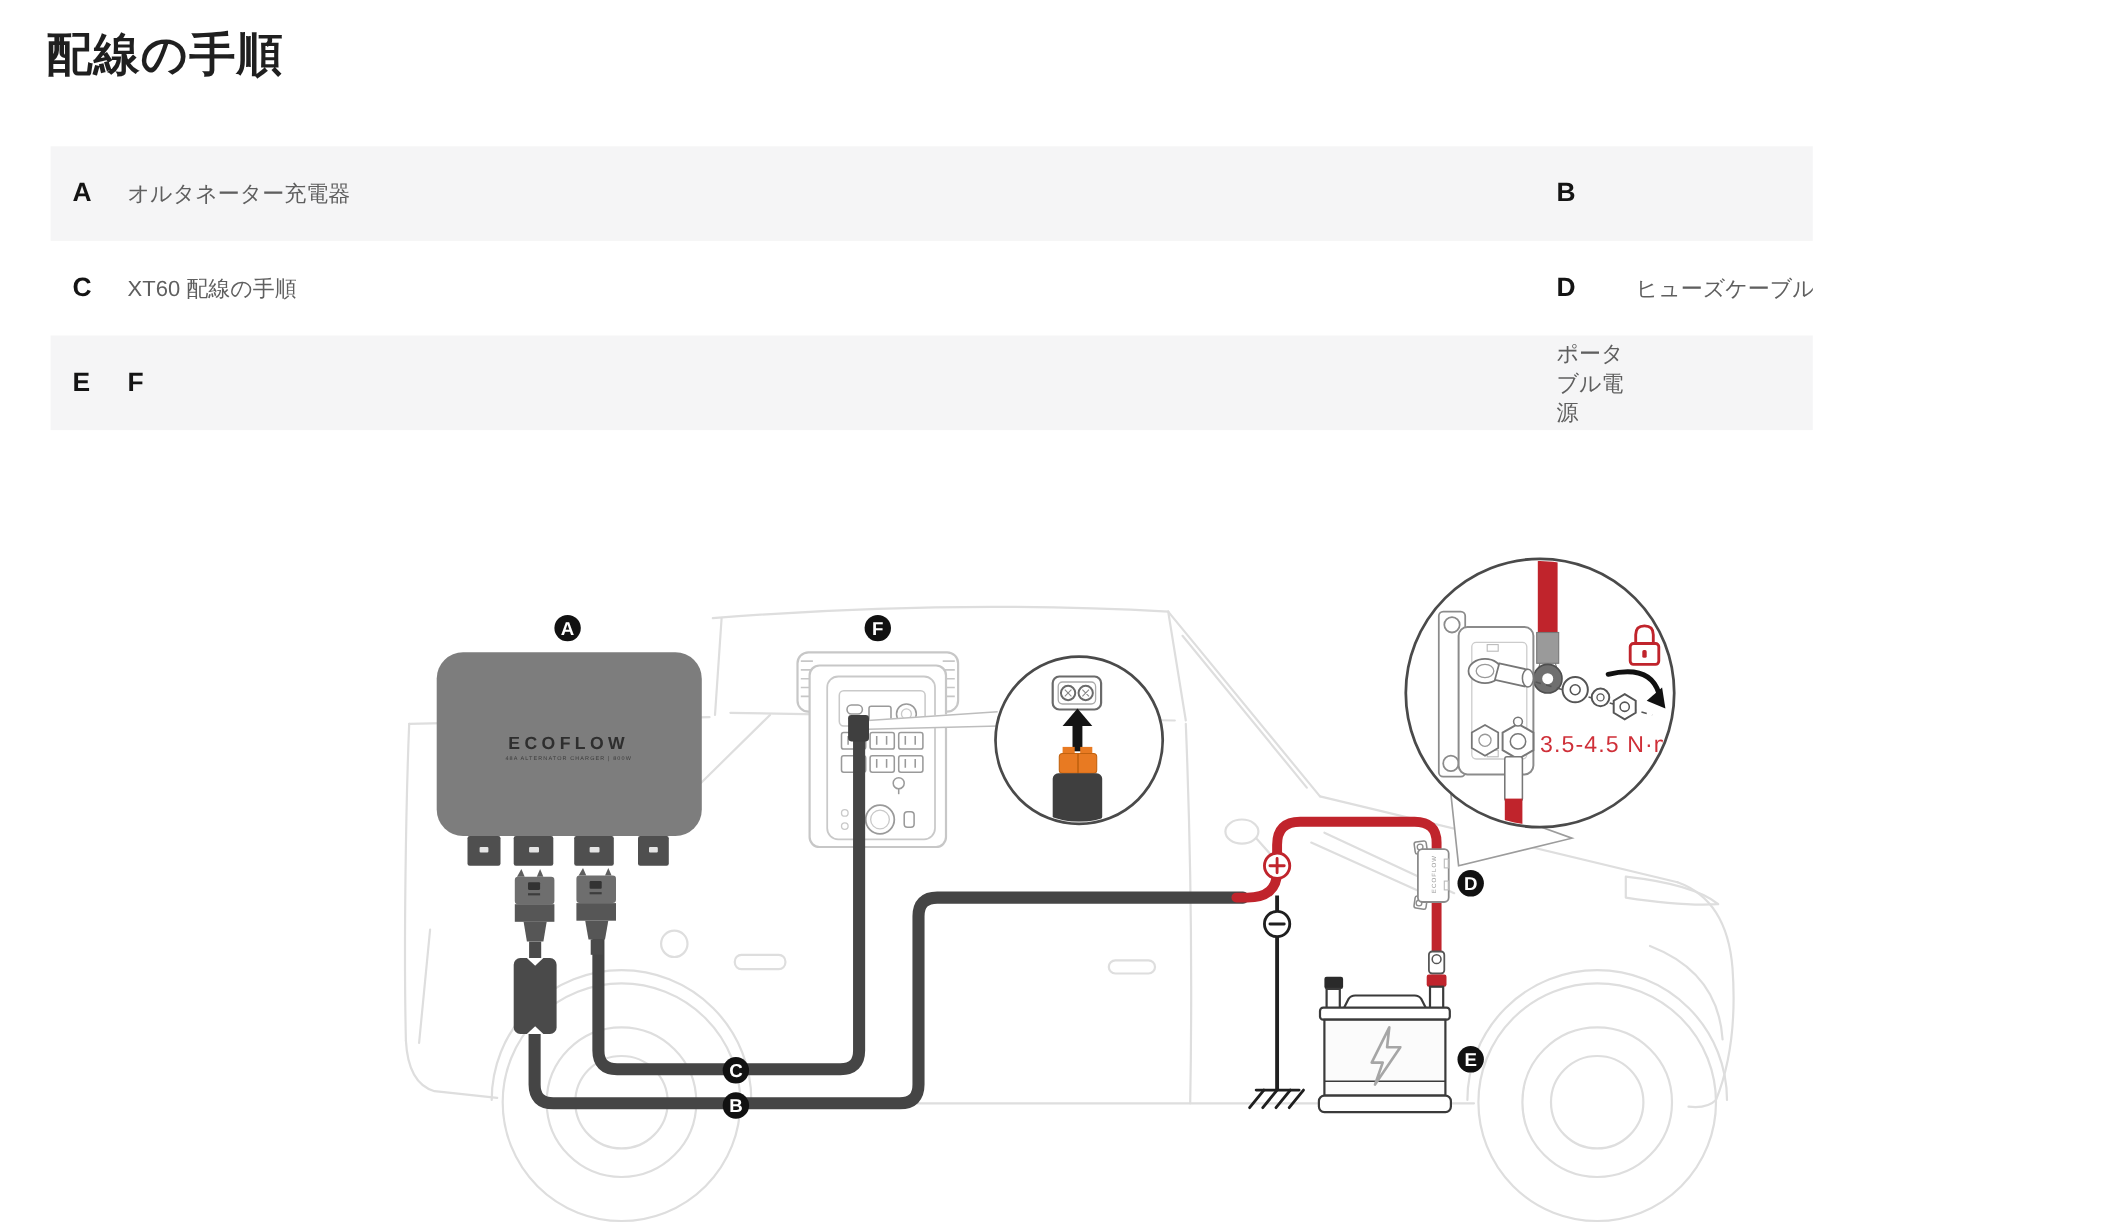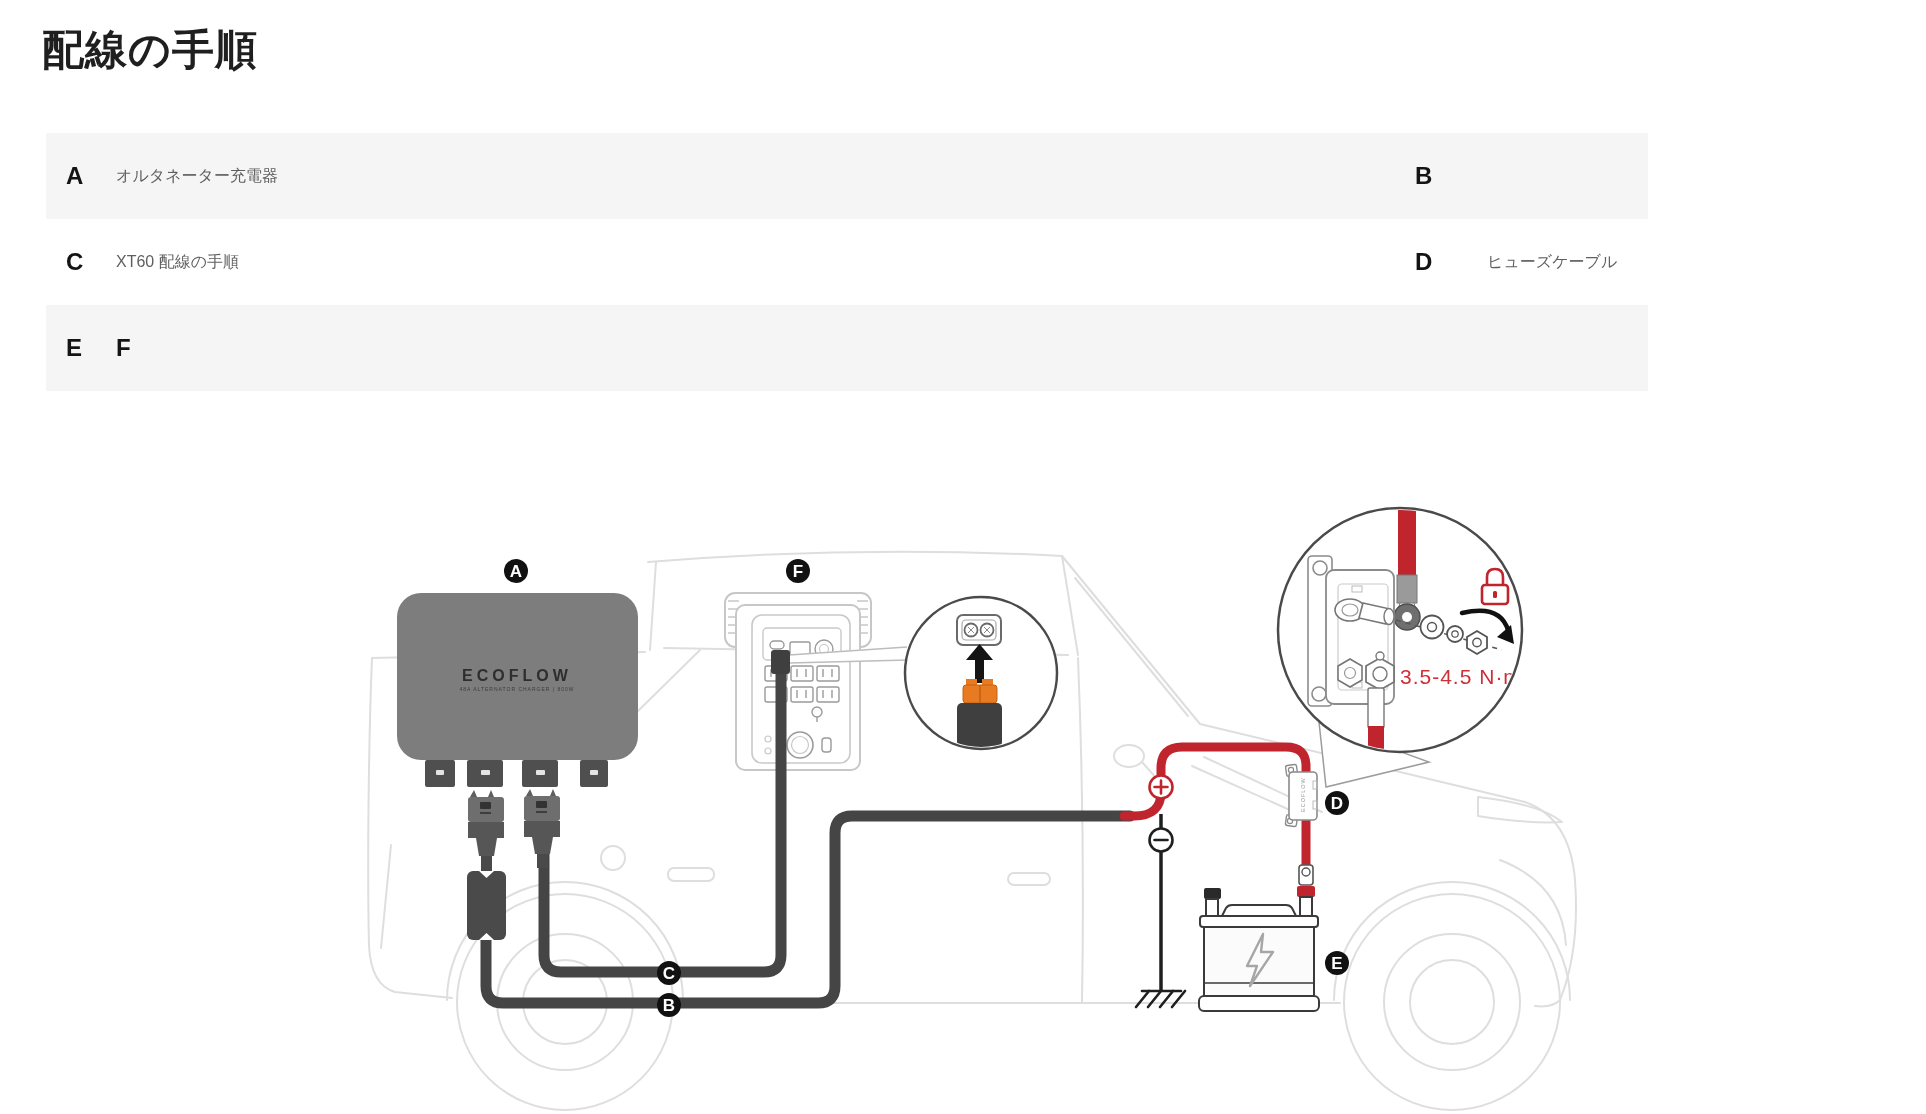--- a/index.html
+++ b/index.html
@@ -3,21 +3,21 @@
 <meta charset="utf-8">
 <style>
   html,body{margin:0;padding:0;background:#ffffff;}
   body{font-family:"Liberation Sans","DejaVu Sans",sans-serif;}
   .page{position:relative;width:1648px;height:1114px;background:#fff;overflow:hidden;}
   .title{position:absolute;left:42px;top:22px;font-size:42px;font-weight:600;color:#1f1f1f;letter-spacing:1px;}
   .legend{position:absolute;left:46px;top:133px;width:1834px;}
   .legend-row{display:grid;grid-template-columns:50px 1299px 72px 1fr;align-items:center;height:86px;padding-left:20px;box-sizing:border-box;}
   .legend-row.odd{background:#f5f5f6;}
   .legend-key{font-size:24px;font-weight:700;color:#141414;}
-  .legend-label{font-size:16px;font-weight:400;color:#5f5f5f;}
+  .legend-label{font-size:20px;font-weight:400;color:#5f5f5f;}
   .diagram{position:absolute;left:0;top:400px;width:1926px;height:714px;}
   svg text{font-family:"Liberation Sans","DejaVu Sans",sans-serif;}
 </style>
 </head>
 <body>
 
 <div class="page">
 
   <div class="title">配線の手順</div>
 
@@ -29,20 +29,21 @@
     </div>
     <div class="legend-row">
       <span class="legend-key">C</span>
       <span class="legend-label">XT60 配線の手順</span>
       <span class="legend-key">D</span>
       <span class="legend-label">ヒューズケーブル</span>
     </div>
     <div class="legend-row odd">
       <span class="legend-key">E</span>
       <span class="legend-key">F</span>
+      <span class="legend-label">ポータブル電源</span>
     </div>
   </div>
 
   <div class="diagram">
   <svg width="1926" height="714" viewBox="0 400 1926 714" xmlns="http://www.w3.org/2000/svg">
     <defs>
       <clipPath id="clipC2">
             <circle cx="1400" cy="630" r="120"></circle>
           </clipPath>
       <clipPath id="clipC1">

